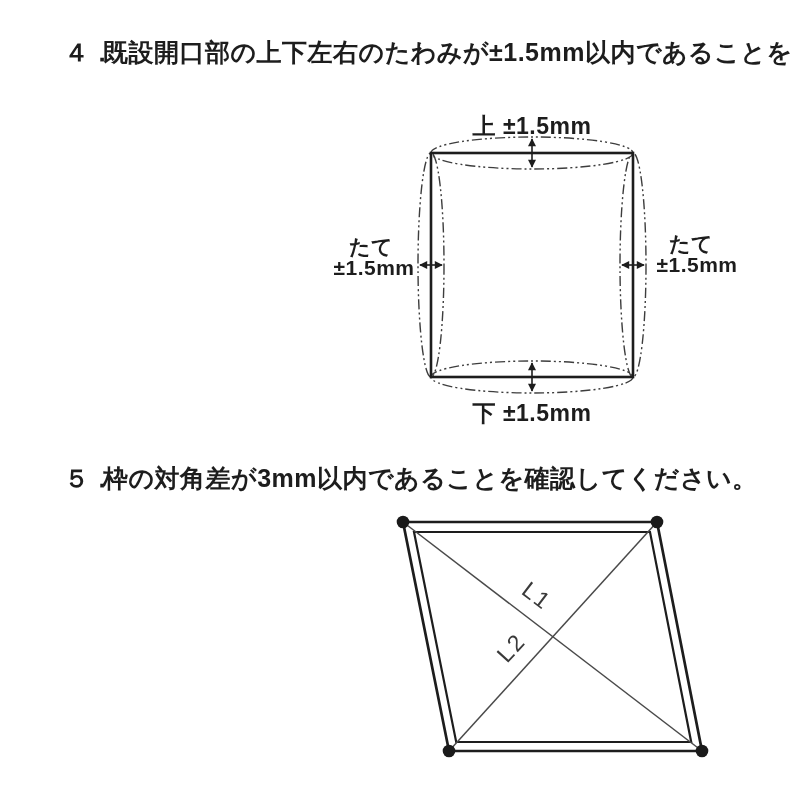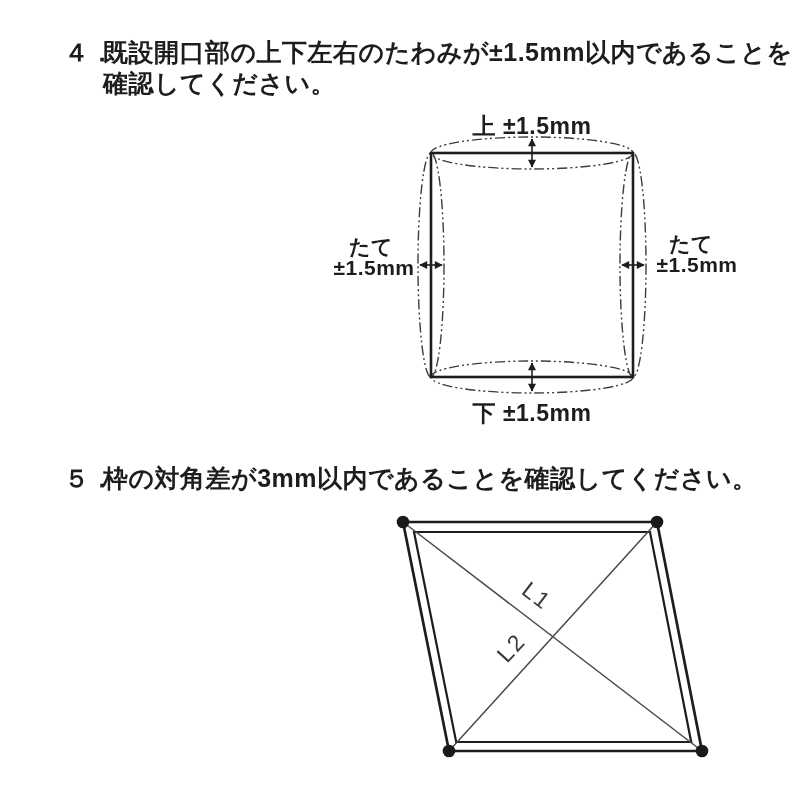--- a/index.html
+++ b/index.html
@@ -67,21 +67,20 @@
 
       <text x="532" y="602" text-anchor="middle" class="diaglabel" transform="rotate(37.5 532 602)">L1</text>
       <text x="517" y="653" text-anchor="middle" class="diaglabel" transform="rotate(-47.5 517 653)">L2</text>
     </g>
   </svg>
 
   <div class="instruction" id="inst4">
     <div class="num">４．</div>
     <div class="body">
       <div>既設開口部の上下左右のたわみが±1.5mm以内であることを</div>
-      <div>確認してください。</div>
     </div>
   </div>
 
   <div class="instruction" id="inst5">
     <div class="num">５．</div>
     <div class="body">
       <div>枠の対角差が3mm以内であることを確認してください。</div>
     </div>
   </div>
 

